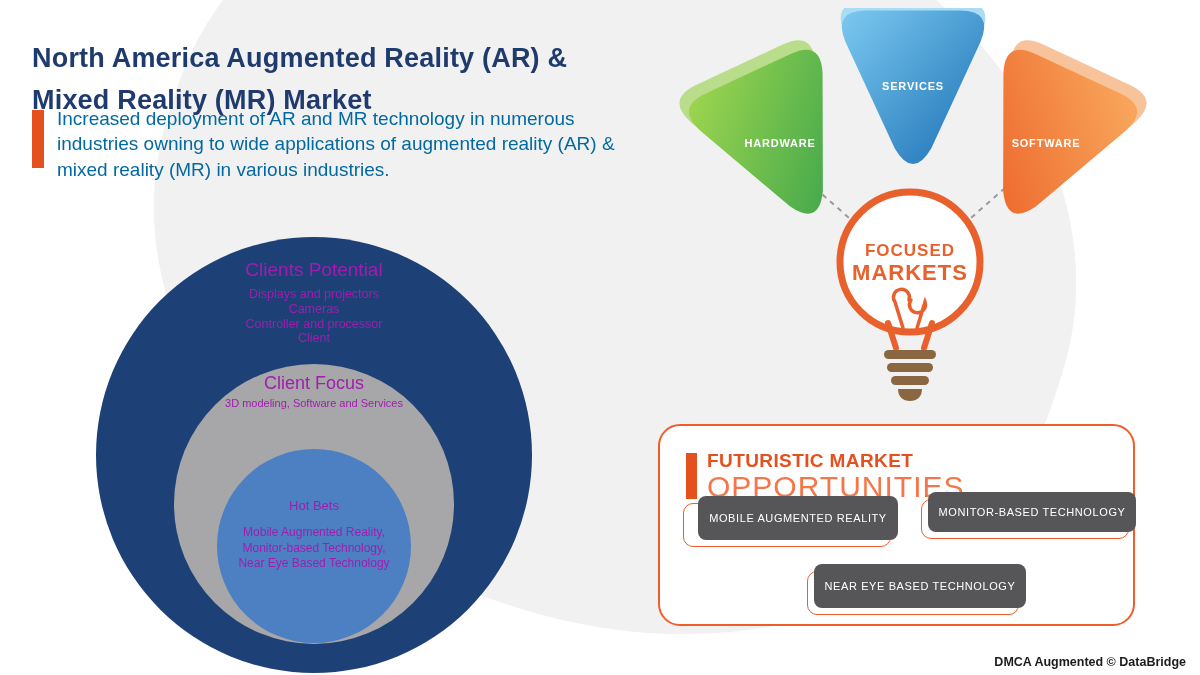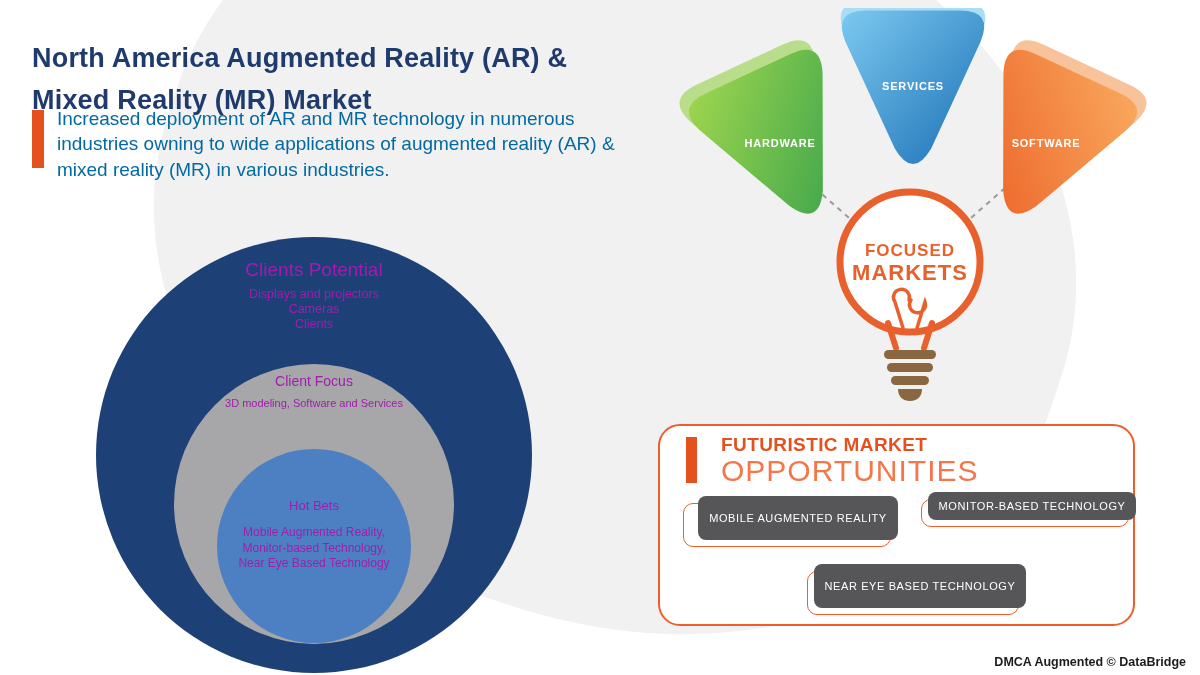--- a/index.html
+++ b/index.html
@@ -26,53 +26,53 @@
   .intro-text { font-size: 19px; color: #0369a1; line-height: 1.33; }
   
   .venn { position: absolute; left: 96px; top: 237px; width: 436px; height: 438px; }
   .circle { position: absolute; border-radius: 50%; }
   .c-outer { left: 0; top: 0; width: 436px; height: 436px; background: #1d4077; }
   .c-middle { left: 78px; top: 127px; width: 280px; height: 280px; background: #a7a7a9; }
   .c-inner { left: 121px; top: 212px; width: 194px; height: 194px; background: #4d80c2; }
   .v-text { position: absolute; left: 0; width: 100%; text-align: center; color: #a21caf; }
   .clients-title { top: 22px; font-size: 19px; }
   .clients-items { top: 50px; font-size: 12.5px; line-height: 1.18; }
-  .focus-title { top: 136px; font-size: 14px; }
+  .focus-title { top: 136px; font-size: 18px; }
   .focus-items { top: 160px; font-size: 11px; }
   .hot-title { top: 261px; font-size: 13px; }
   .hot-items { top: 288px; font-size: 12px; line-height: 1.3; }
   .v-text span { display: block; }
   
   .cluster { position: absolute; left: 660px; top: 8px; width: 500px; height: 412px;
              font-family: "Liberation Sans", sans-serif; }
   .shape-label { fill: #ffffff; font-weight: bold; font-size: 11px; letter-spacing: 0.8px; }
   .bulb-t1 { fill: #e8612c; font-weight: bold; font-size: 17px; letter-spacing: 1px; }
   .bulb-t2 { fill: #e8612c; font-weight: bold; font-size: 22px; letter-spacing: 1px; }
   
   .opp-box {
     position: absolute; left: 658px; top: 424px; width: 477px; height: 202px;
     background: #ffffff; border: 2px solid #ef5e2a; border-radius: 22px;
   }
-  .opp-head { position: absolute; left: 26px; top: 8px; display: flex; gap: 24px; }
+  .opp-head { position: absolute; left: 26px; top: 24px; display: flex; gap: 10px; }
   .opp-bar { width: 11px; height: 46px; background: #e4511f; flex: none; margin-top: 3px; }
   .opp-line1 { font-size: 19px; font-weight: bold; color: #e4511f; letter-spacing: 0.4px; }
   .opp-line2 { font-size: 30px; color: #f4764a; letter-spacing: 1px; line-height: 1.0; }
   .chip { position: absolute; }
   .chip-outline {
     position: absolute; left: -7px; top: 7px; width: 100%; height: 100%;
     border: 1.5px solid #ef5e2a; border-radius: 10px;
   }
   .chip-body {
     position: relative; width: 100%; height: 100%;
     background: #565659; border-radius: 8px;
     display: flex; align-items: center; justify-content: center;
     color: #ffffff; font-size: 11px; letter-spacing: 0.6px;
   }
   .chip1 { left: 30px; top: 70px; width: 208px; height: 44px; padding-left: 8px; }
-  .chip2 { left: 268px; top: 66px; width: 208px; height: 28px; }
+  .chip2 { left: 268px; top: 66px; width: 208px; height: 40px; }
   .chip3 { left: 154px; top: 138px; width: 212px; height: 44px; }
   
   .footer {
     position: absolute; right: 14px; bottom: 6px;
     font-size: 12.5px; font-weight: bold; color: #1c1c1c;
   }
 </style>
 </head>
 <body>
 
@@ -91,21 +91,22 @@
 
   <div class="venn">
     <div class="circle c-outer"></div>
     <div class="circle c-middle"></div>
     <div class="circle c-inner"></div>
 
     <div class="v-text clients-title">Clients Potential</div>
     <div class="v-text clients-items">
       <span>Displays and projectors</span>
       <span>Cameras</span>
-      <span>Clients</span>
+      <span>Controller and processor</span>
+      <span>Client</span>
     </div>
 
     <div class="v-text focus-title">Client Focus</div>
     <div class="v-text focus-items">
       <span>3D modeling, Software and Services</span>
     </div>
 
     <div class="v-text hot-title">Hot Bets</div>
     <div class="v-text hot-items">
       <span>Mobile Augmented Reality,</span>

